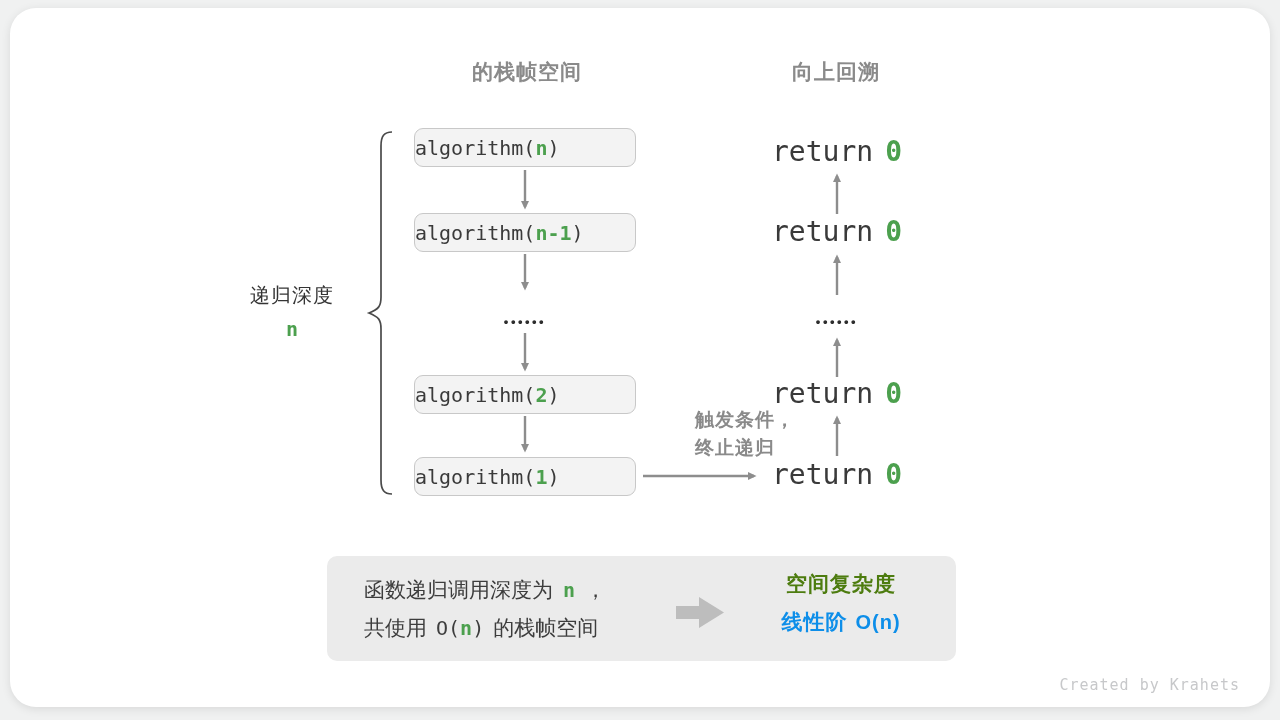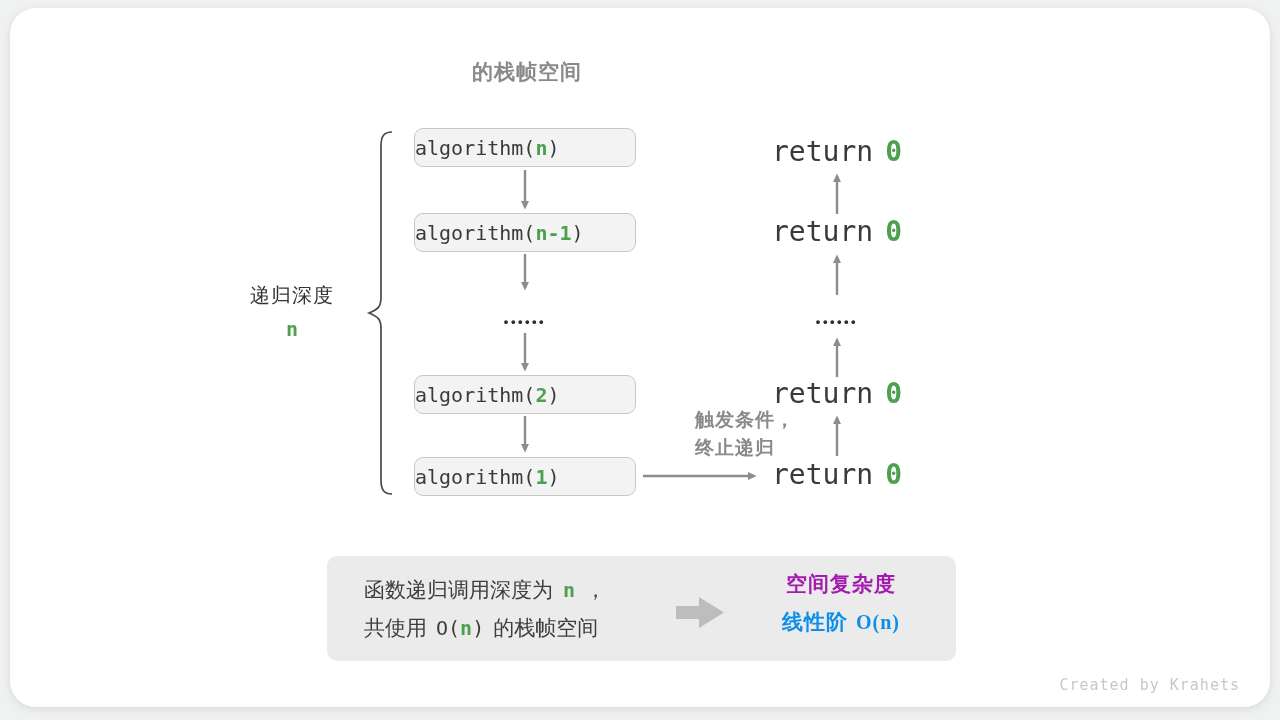--- a/index.html
+++ b/index.html
@@ -59,45 +59,46 @@
   }
   .sum-left{
     position:absolute;left:37px;top:15px;
     font-size:21px;color:#3d3d3d;line-height:37px;white-space:nowrap;
   }
   .sum-left .codechunk{font-size:20px;color:#3d3d3d;margin:0 9px;}
   .sum-left .l1var{font-size:20px;margin:0 10px;}
   .sum-right{
     position:absolute;left:414px;top:13px;width:200px;text-align:center;
   }
-  .sum-title{font-size:21px;font-weight:bold;color:#a21caf;line-height:29px;letter-spacing:1px;}
+  .sum-title{font-size:21px;font-weight:bold;color:#4d7c0f;line-height:29px;letter-spacing:1px;}
   .sum-result{
     margin-top:9px;font-size:21px;font-weight:bold;color:var(--blue);
     line-height:29px;letter-spacing:1px;white-space:nowrap;
   }
-  .sum-result .codechunk{font-family:Liberation Serif, serif;font-size:20px;margin-left:8px;}
+  .sum-result .codechunk{font-family:Liberation Sans, sans-serif;font-size:20px;margin-left:8px;}
   .block-arrow{position:absolute;left:676px;top:596px;}
   .watermark{
     position:absolute;top:676px;right:40px;
     font-family:"DejaVu Sans Mono","Liberation Mono",monospace;
     font-size:15px;color:#c7c8ca;letter-spacing:1px;
   }
   .overlay{position:absolute;left:0;top:0;}
   .arrow-line{stroke:var(--arrow-gray);stroke-width:2.4;}
   .ah{fill:var(--arrow-gray);}
   .brace{stroke:#4a4a4a;stroke-width:1.7;fill:none;}
   .blockarrow-shape{fill:#bdbdbd;}
 </style>
 </head>
 <body>
 
 <div class="stage">
   <div class="card"></div>
 
   <div class="hdr" style="left:417px;top:58px">的栈帧空间</div>
+  <div class="hdr" style="left:726px;top:58px">向上回溯</div>
 
   <div class="depth-label">递归深度</div>
   <div class="depth-var code green">n</div>
 
   <svg class="overlay" width="1280" height="720" viewBox="0 0 1280 720">
     <defs>
       <marker id="ah" markerWidth="10" markerHeight="10" refX="6.5" refY="4.5" orient="auto" markerUnits="userSpaceOnUse">
         <path class="ah" d="M0.5,0.5 L9,4.5 L0.5,8.5 z"></path>
       </marker>
     </defs>

